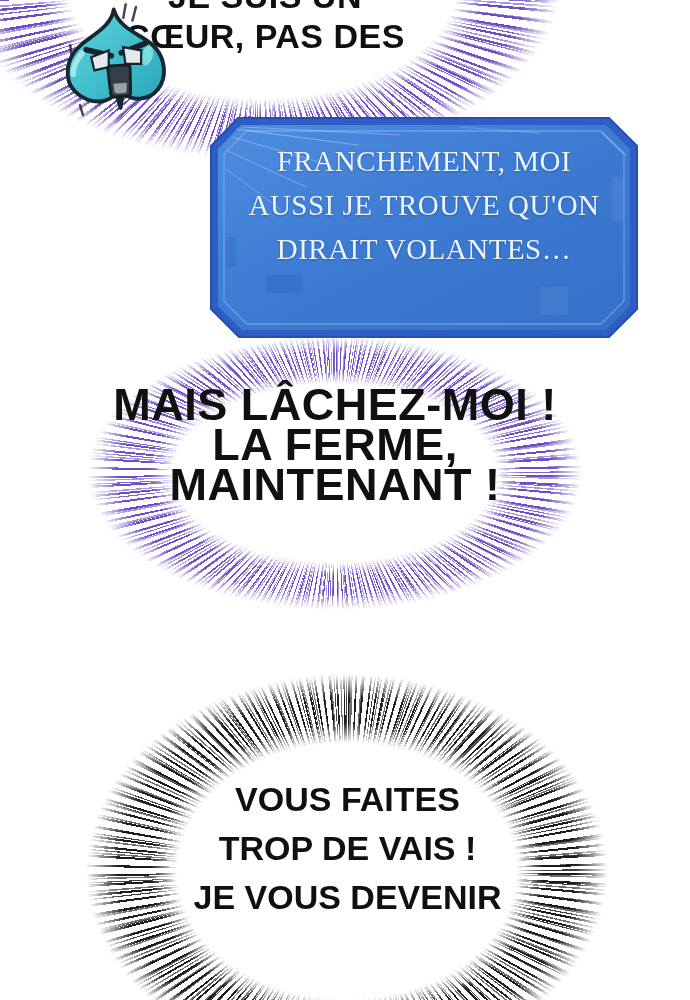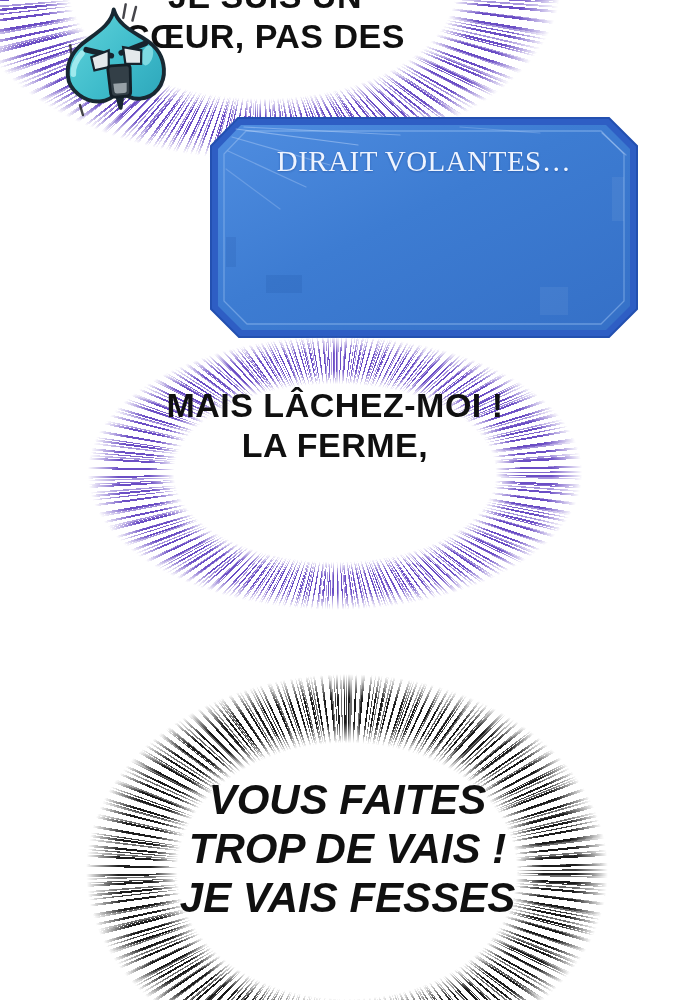--- a/index.html
+++ b/index.html
@@ -40,25 +40,24 @@
   #burst-middle{left:80px;  top:332px;  width:510px; height:282px;}
   #burst-bottom{left:78px;  top:668px;  width:538px; height:406px;}
 
   
   .shout-text{
     position:absolute;text-align:center;
     color:var(--shout-text,#101010);
     font-weight:bold;letter-spacing:0;
   }
   #text-top   {left:30px;  top:-24px; width:470px; font-size:34px; line-height:40px; letter-spacing:.5px;}
-  #text-middle{left:85px;  top:385px; width:500px; font-size:34px; line-height:40px; letter-spacing:.5px;}
+  #text-middle{left:85px;  top:385px; width:500px; font-size:45px; line-height:40px; letter-spacing:.5px;}
   #text-bottom{
     left:115px; top:775px; width:465px;
-    font-size:42px; line-height:49px;
-    font-style:italic;
+    font-size:34px; line-height:49px;
   }
 
   
   .dialog-box{position:absolute;left:210px;top:117px;width:428px;height:221px;}
   .dialog-box svg{position:absolute;inset:0;display:block;}
   .dialog-text{
     position:absolute;left:0;top:22px;width:100%;
     text-align:center;
     font-family:"Liberation Serif","DejaVu Serif",serif;
     font-size:29px;line-height:44px;letter-spacing:.5px;
@@ -132,34 +131,37 @@
         <line x1="392" y1="16" x2="416" y2="38" opacity="0.30"></line>
       </g>
       <g>
         <rect x="330" y="170" width="28" height="28" fill="#ffffff" opacity="0.06"></rect>
         <rect x="56" y="158" width="36" height="18" fill="#0b2f80" opacity="0.10"></rect>
         <rect x="402" y="60" width="12" height="44" fill="#ffffff" opacity="0.06"></rect>
         <rect x="16" y="120" width="10" height="30" fill="#0b2f80" opacity="0.10"></rect>
       </g>
     </svg>
     <div class="dialog-text">
+      <div>FRANCHEMENT, MOI</div>
+      <div>AUSSI JE TROUVE QU'ON</div>
       <div>DIRAIT VOLANTES…</div>
     </div>
   </section>
 
   <section>
     <div id="burst-middle" class="burst purple"></div>
     <div id="text-middle" class="shout-text">
       <div>MAIS LÂCHEZ-MOI !</div>
       <div>LA FERME,</div>
+      <div>MAINTENANT !</div>
     </div>
   </section>
 
   <section>
     <div id="burst-bottom" class="burst black"></div>
     <div id="text-bottom" class="shout-text">
       <div>VOUS FAITES</div>
       <div>TROP DE VAIS !</div>
-      <div>JE VAIS FESSES</div>
+      <div>JE VOUS DEVENIR</div>
     </div>
   </section>
 
 </div>
 
 </body></html>

